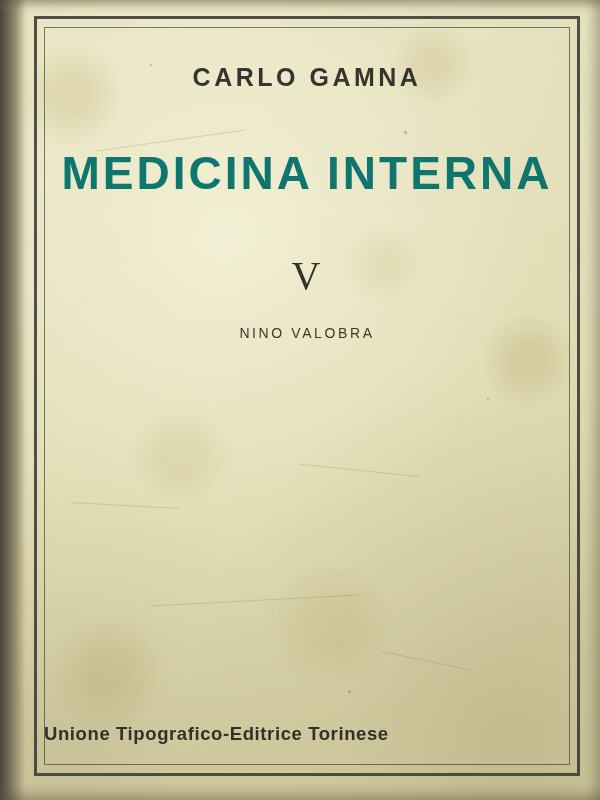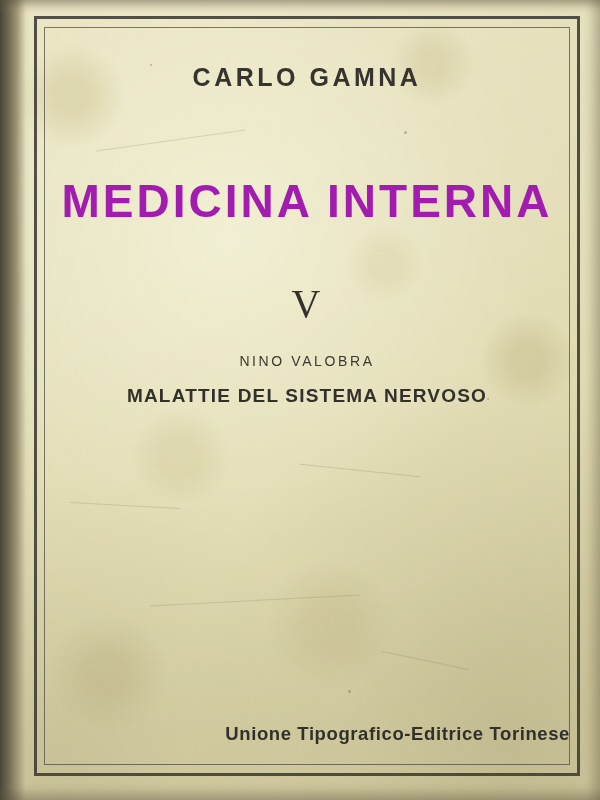--- a/index.html
+++ b/index.html
@@ -75,38 +75,38 @@
     opacity: 0.7;
   }
 
   
   .content {
     position: absolute;
     left: 44px; top: 27px; right: 30px; bottom: 35px;
     display: flex;
     flex-direction: column;
     align-items: center;
-    text-align: right;
+    text-align: left;
     color: #33322c;
   }
 
   .author {
     margin-top: 36px;
     font-size: 25px;
     letter-spacing: 3.5px;
     font-weight: 700;
     color: #35342e;
   }
 
   .main-title {
-    margin-top: 82px;
+    margin-top: 54px;
     font-size: 46px;
     font-weight: 700;
     letter-spacing: 3px;
-    color: #a21caf;
+    color: #0f766e;
     white-space: nowrap;
   }
 
   .volume {
     margin-top: 52px;
     font-family: "Liberation Serif", serif;
     font-size: 40px;
     font-weight: 400;
     letter-spacing: 2px;
     color: #33322c;
@@ -179,18 +179,17 @@
 
   <div class="content">
     <div class="author">CARLO GAMNA</div>
 
     <div class="main-title">MEDICINA INTERNA</div>
 
     <div class="volume">V</div>
 
     <div class="subtitle-author">NINO VALOBRA</div>
 
-    <div class="subtitle">MALATTIE DEL SISTEMA NERVOSO</div>
 
     <div class="publisher">Unione Tipografico-Editrice Torinese</div>
   </div>
 
 </div>
 
 </body></html>

